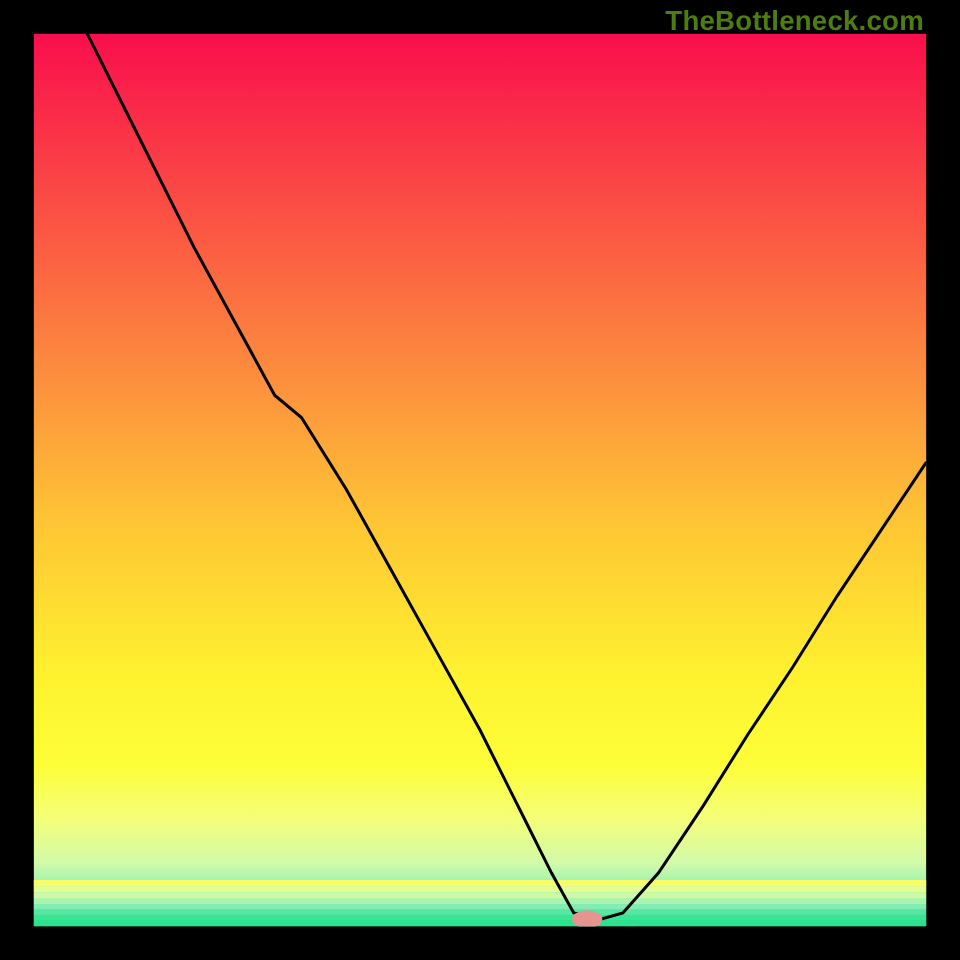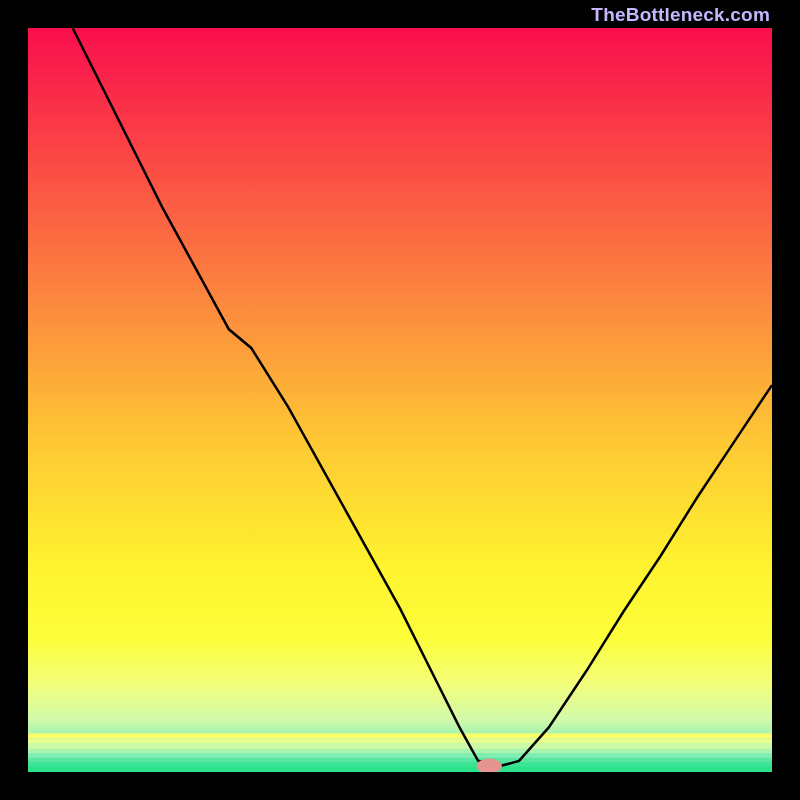--- a/index.html
+++ b/index.html
@@ -22,23 +22,23 @@
     left: 0;
     top: 0;
     width: 744px;
     height: 744px;
   }
   .watermark {
     position: absolute;
     top: 4px;
     right: 30px;
     font-family: Arial, Helvetica, sans-serif;
-    font-size: 19px;
+    font-size: 23px;
     font-weight: 600;
-    color: #c4b5fd;
+    color: #4d7c0f;
     letter-spacing: 0.2px;
   }
 </style>
 </head>
 <body>
 
 <div class="watermark">TheBottleneck.com</div>
 
 <div class="frame">
   <svg class="plot-area" viewBox="0 0 744 744" preserveAspectRatio="none">

